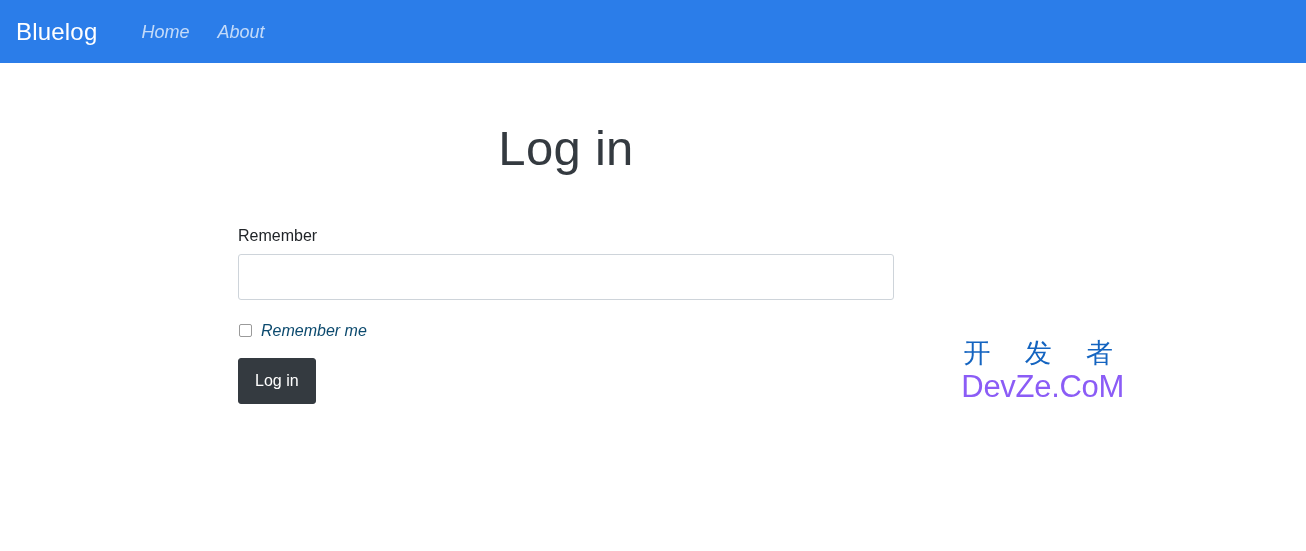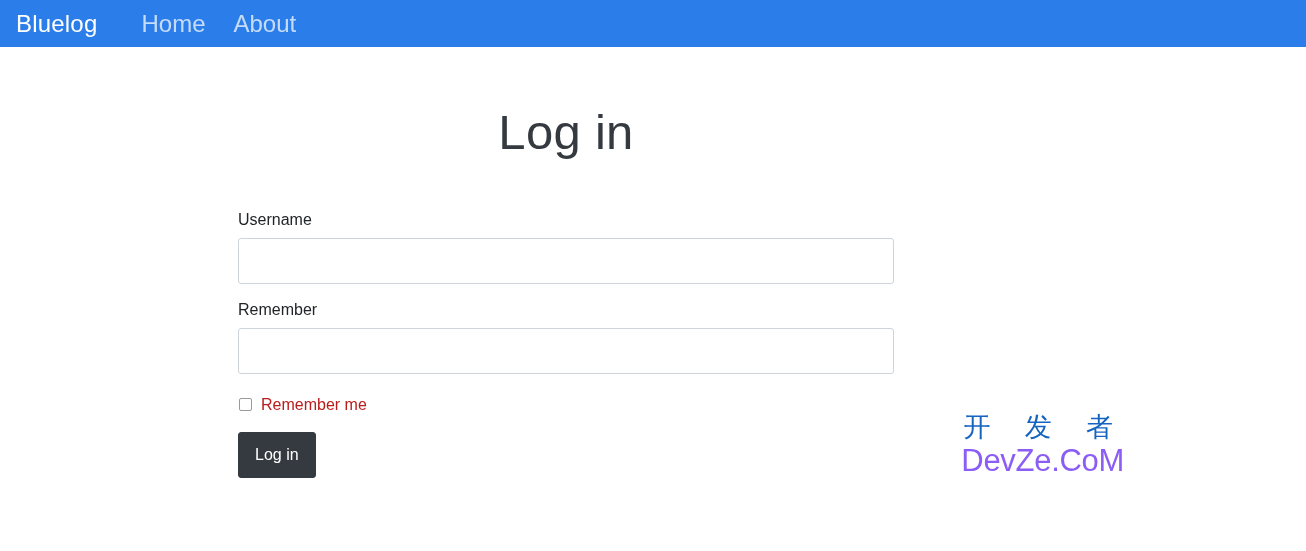--- a/index.html
+++ b/index.html
@@ -11,21 +11,21 @@
     height: 551px;
     background: #ffffff;
     font-family: "Liberation Sans", sans-serif;
     color: #212529;
     overflow: hidden;
     position: relative;
   }
 
   
   .navbar {
-    height: 47px;
+    height: 63px;
     background: #2b7de9;
     display: flex;
     align-items: center;
     padding: 0 16px;
     box-sizing: border-box;
   }
   .brand {
     color: #ffffff;
     font-size: 24px;
     font-weight: 400;
@@ -35,26 +35,27 @@
     text-decoration: none;
     white-space: nowrap;
   }
   .nav-links {
     display: flex;
     align-items: center;
     gap: 0px;
   }
   .nav-link {
     color: rgba(255,255,255,0.72);
-    font-size: 24px;
+    font-size: 18px;
     font-weight: 400;
     text-decoration: none;
     padding: 0 14px;
     line-height: 1;
     white-space: nowrap;
+    font-style: italic;
   }
 
   
   .content {
     position: relative;
     width: 1132px;
   }
   .page-title {
     text-align: center;
     font-size: 49px;
@@ -111,23 +112,24 @@
     border: 1px solid #9a9a9a;
     border-radius: 2px;
     background: #ffffff;
     appearance: none;
     -webkit-appearance: none;
     flex: none;
     cursor: pointer;
   }
   .check-label {
     font-size: 16px;
-    color: #b91c1c;
+    color: #0c4a6e;
     line-height: 1.2;
     cursor: pointer;
+    font-style: italic;
   }
 
   .submit-btn {
     display: inline-block;
     background: #343a40;
     color: #ffffff;
     border: 1px solid #343a40;
     border-radius: 3px;
     font-size: 16px;
     font-family: "Liberation Sans", sans-serif;
@@ -174,24 +176,20 @@
     <a class="nav-link" href="#">About</a>
   </div>
 </div>
 
 <div class="content">
 
   <h1 class="page-title">Log in</h1>
 
   <form class="form-wrap">
 
-    <div class="form-group">
-      <label class="form-label" for="username-input">Username</label>
-      <input id="username-input" class="form-input" type="text" placeholder="" style="">
-    </div>
 
     <div class="form-group">
       <label class="form-label" for="password-input">Remember</label>
       <input id="password-input" class="form-input" type="password" placeholder="" style="">
     </div>
 
     <div class="check-row">
       <input id="remember-checkbox" class="checkbox" type="checkbox" style="">
       <label class="check-label" for="remember-checkbox">Remember me</label>
     </div>

